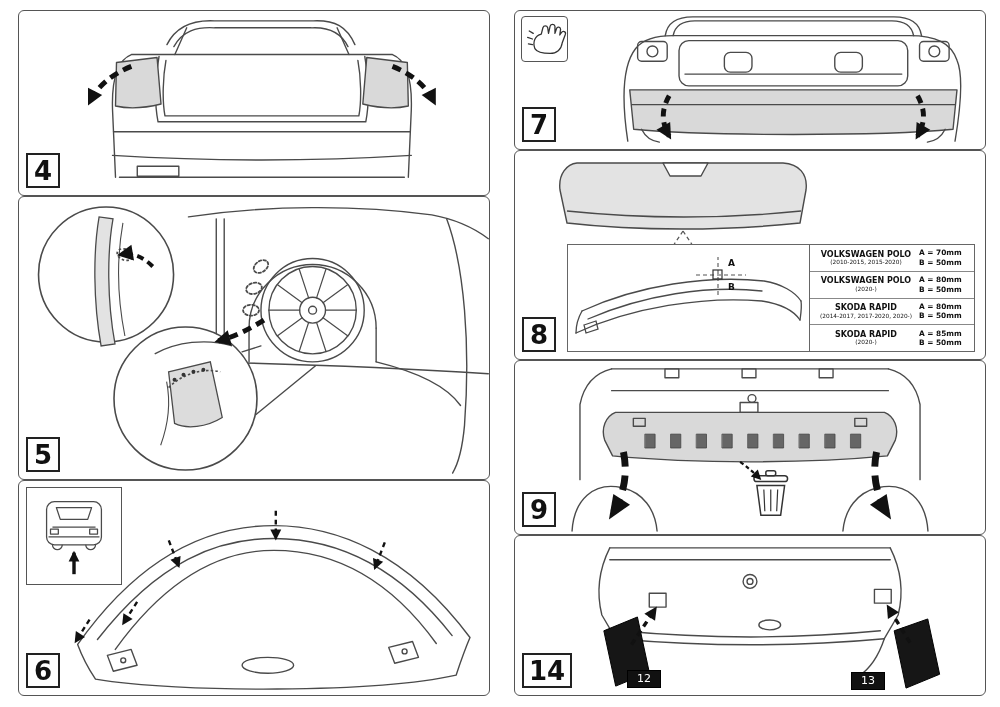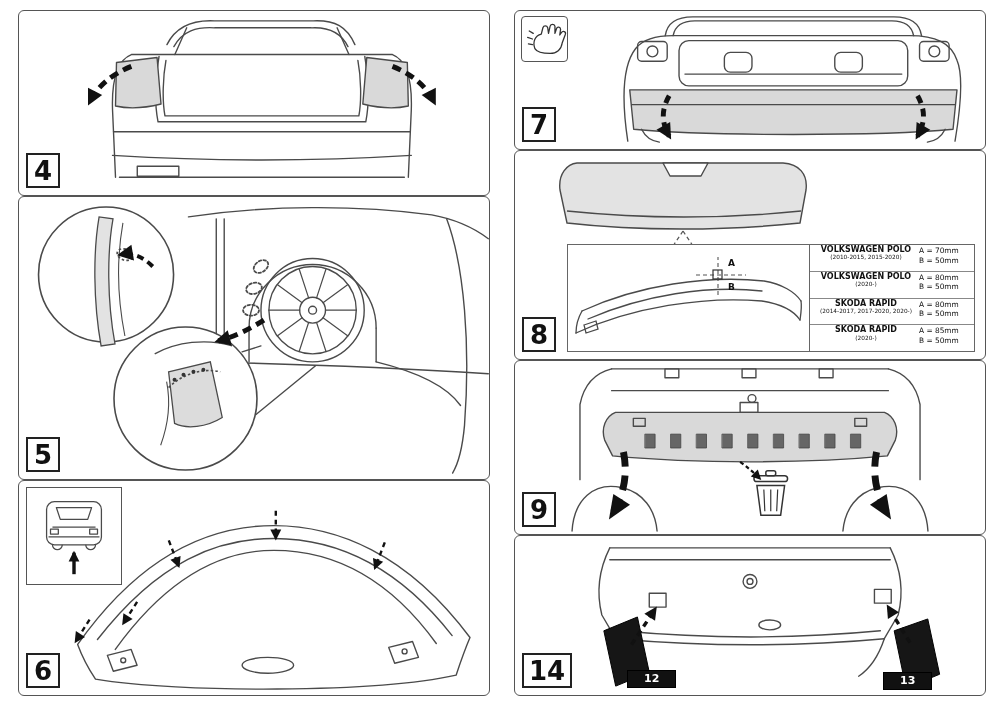--- a/index.html
+++ b/index.html
@@ -11,28 +11,28 @@
     border:2px solid #222;background:#fff;display:flex;align-items:center;justify-content:center;
     font-size:26px;font-weight:700;color:#111;z-index:4;line-height:1}
   .hand-box{position:absolute;left:6px;top:5px;width:47px;height:46px;border:1.6px solid #555;
     border-radius:4px;background:#fff;z-index:4}
   .inset-box{position:absolute;left:7px;top:6px;width:96px;height:98px;border:1.5px solid #555;
     background:#fff;z-index:3}
   .detail-box{position:absolute;left:52px;top:93px;width:408px;height:108px;border:1.2px solid #666;
     background:#fff;display:flex;z-index:2}
   .sketch-wrap{position:relative;width:241px;height:100%}
   .spec-table{width:166px;border-left:1.2px solid #666;display:flex;flex-direction:column}
-  .spec-row{flex:1;display:flex;align-items:flex-start;border-bottom:1px solid #888;padding:1px 3px;overflow:hidden}
+  .spec-row{flex:1;display:flex;align-items:center;border-bottom:1px solid #888;padding:1px 3px;overflow:hidden}
   .spec-row:last-child{border-bottom:none}
   .spec-model-wrap{flex:1;text-align:center;line-height:1.05}
   .spec-model{font-size:8px;font-weight:700;white-space:nowrap}
   .spec-years{font-size:5.8px;white-space:nowrap}
-  .spec-vals{width:52px;font-size:7.4px;font-weight:400;line-height:1.3;text-align:left}
-  .part-label{position:absolute;background:#111;color:#fff;font-size:11px;font-weight:700;
-    padding:1px 16px;border:1px solid #000;z-index:4;line-height:1.3}
+  .spec-vals{width:52px;font-size:7.4px;font-weight:700;line-height:1.3;text-align:left}
+  .part-label{position:absolute;background:#111;color:#fff;font-size:11px;font-weight:400;
+    padding:1px 9px;border:1px solid #000;z-index:4;line-height:1.3}
 </style>
 </head>
 <body>
 
 <div class="page">
 
   <section class="panel" style="left:18px;top:10px;width:472px;height:186px">
     <svg class="fill" viewBox="0 0 472 186">
       <defs>
         <marker id="mk4" markerUnits="userSpaceOnUse" markerWidth="18" markerHeight="18" refX="13" refY="9" orient="auto">
@@ -368,17 +368,17 @@
         <path d="M372,104 C366,122 358,134 346,142"></path>
       </g>
       <polygon points="88,96 122,82 134,138 100,152" fill="#161616" stroke="#000"></polygon>
       <polygon points="382,96 416,84 428,140 394,154" fill="#161616" stroke="#000"></polygon>
       <g fill="none" stroke="#111" stroke-width="3.5" stroke-dasharray="6 5">
         <path d="M116,110 L140,74" marker-end="url(#mk10)"></path>
         <path d="M398,108 L376,72" marker-end="url(#mk10)"></path>
       </g>
     </svg>
     <div class="part-label" style="left:112px;top:134px">12</div>
-    <div class="part-label" style="left:368px;top:136px">13</div>
+    <div class="part-label" style="left:336px;top:136px">13</div>
     <div class="step-box">14</div>
   </section>
 
 </div>
 
 </body></html>

